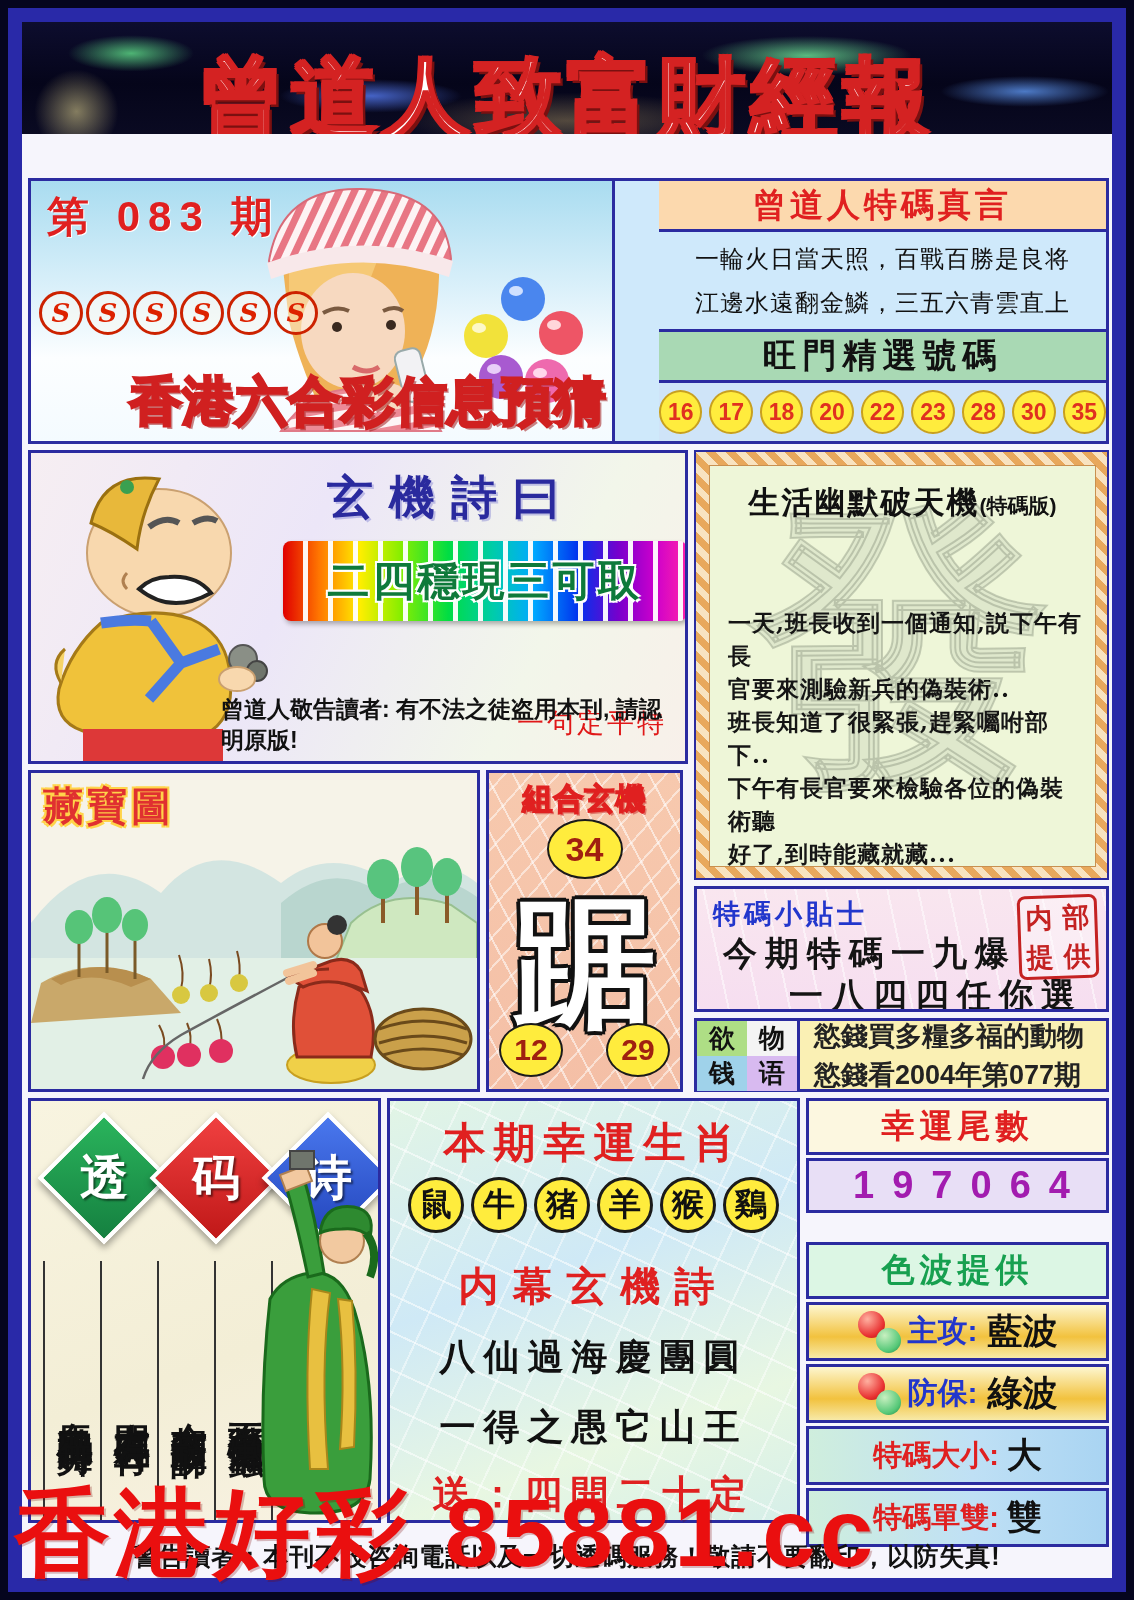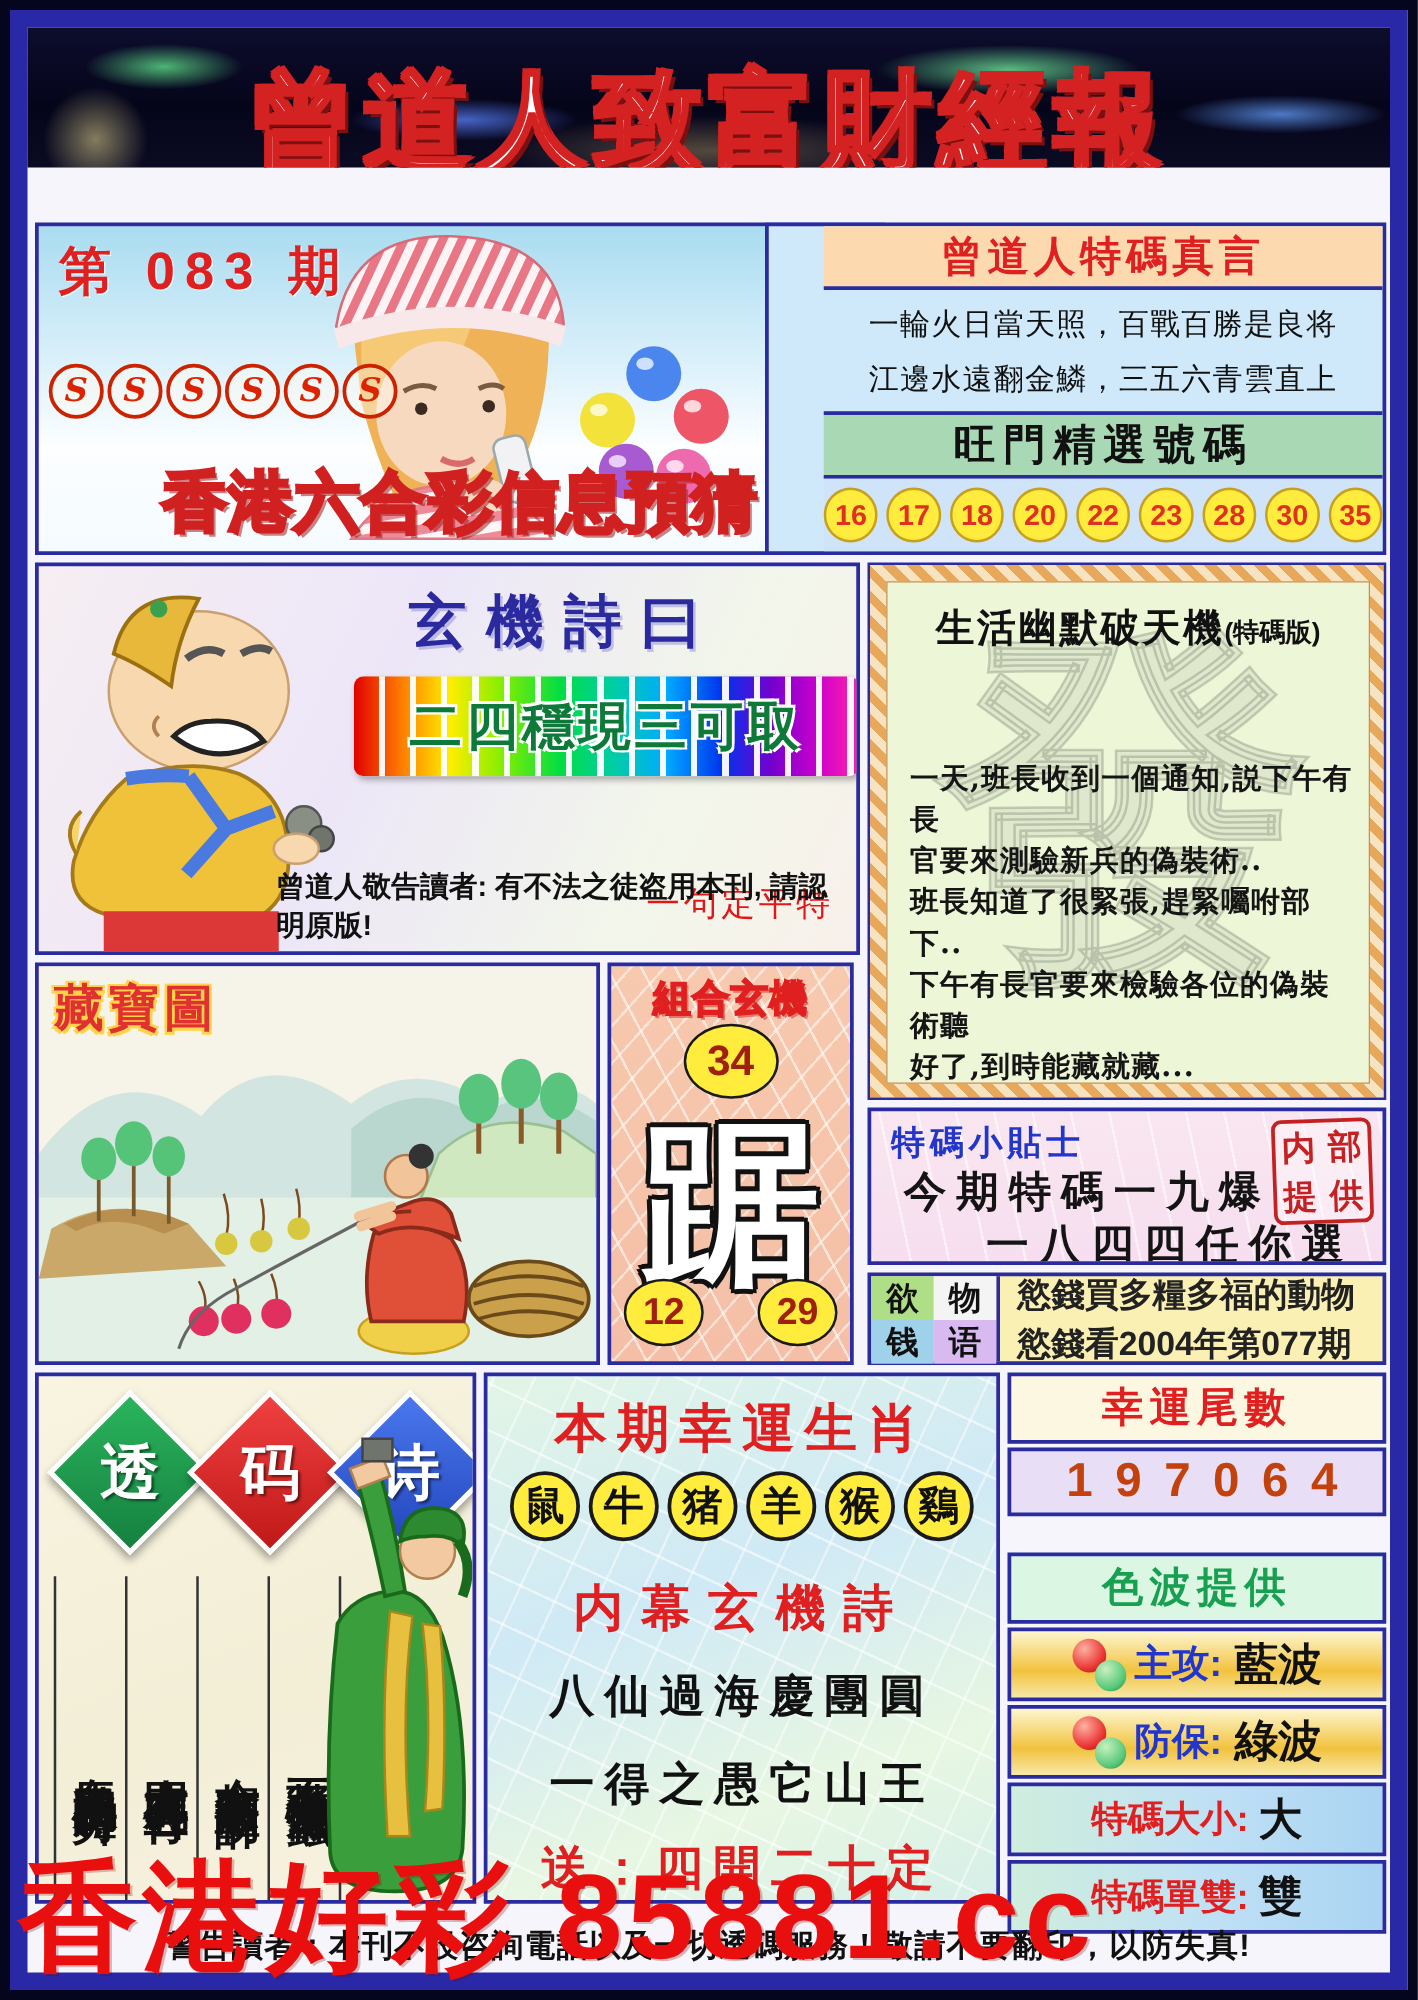--- a/index.html
+++ b/index.html
@@ -150,21 +150,21 @@
   .lucky-sub{position:absolute;left:0;right:0;top:158px;font-size:40px;font-weight:900;color:#e02020;letter-spacing:14px;}
   .lucky-poem1{position:absolute;left:0;right:0;top:232px;font:700 36px "DejaVu Serif",serif;color:#111;letter-spacing:8px;}
   .lucky-poem2{position:absolute;left:0;right:0;top:302px;font:700 36px "DejaVu Serif",serif;color:#111;letter-spacing:8px;}
   .lucky-gift{position:absolute;left:0;right:0;top:368px;font-size:38px;font-weight:900;color:#e02020;letter-spacing:8px;}
 
   
   .p-rb{position:absolute;left:806px;top:1098px;width:303px;height:425px;}
   .rb-row{border:3px solid #2b2ba0;box-sizing:border-box;margin-bottom:3px;
     display:flex;align-items:center;justify-content:center;}
   .rb-tail{height:57px;background:#fcf7e0;font-size:33px;font-weight:900;color:#e02020;letter-spacing:5px;}
-  .rb-digits{height:55px;background:#e8dff6;font-size:38px;font-weight:900;color:#c2410c;letter-spacing:18px;padding-left:26px;}
+  .rb-digits{height:55px;background:#e8dff6;font-size:38px;font-weight:900;color:#a21caf;letter-spacing:18px;padding-left:26px;}
   .rb-color{height:57px;background:#dcf6e4;font-size:33px;font-weight:900;color:#17a050;letter-spacing:5px;margin-top:29px;}
   .rb-gold{height:59px;background:linear-gradient(180deg,#fdf6cf,#f2c23e 60%,#f7e9a8);}
   .rb-grad{height:59px;background:linear-gradient(90deg,#cfeedd,#bfe0f5 55%,#a9d4f2);}
   .rb-label-blue{font-size:30px;font-weight:900;color:#2236cc;margin-right:10px;}
   .rb-label-red{font-size:29px;font-weight:900;color:#e02020;margin-right:8px;}
   .rb-value{font-size:35px;font-weight:900;color:#111;}
   .balls{position:relative;width:48px;height:46px;margin-right:2px;flex:none;}
   .b1{position:absolute;left:0;top:2px;width:27px;height:27px;border-radius:50%;
     background:radial-gradient(circle at 35% 30%,#ffb0a0,#e83030 65%,#a01010);}
   .b2{position:absolute;left:18px;top:19px;width:25px;height:25px;border-radius:50%;

